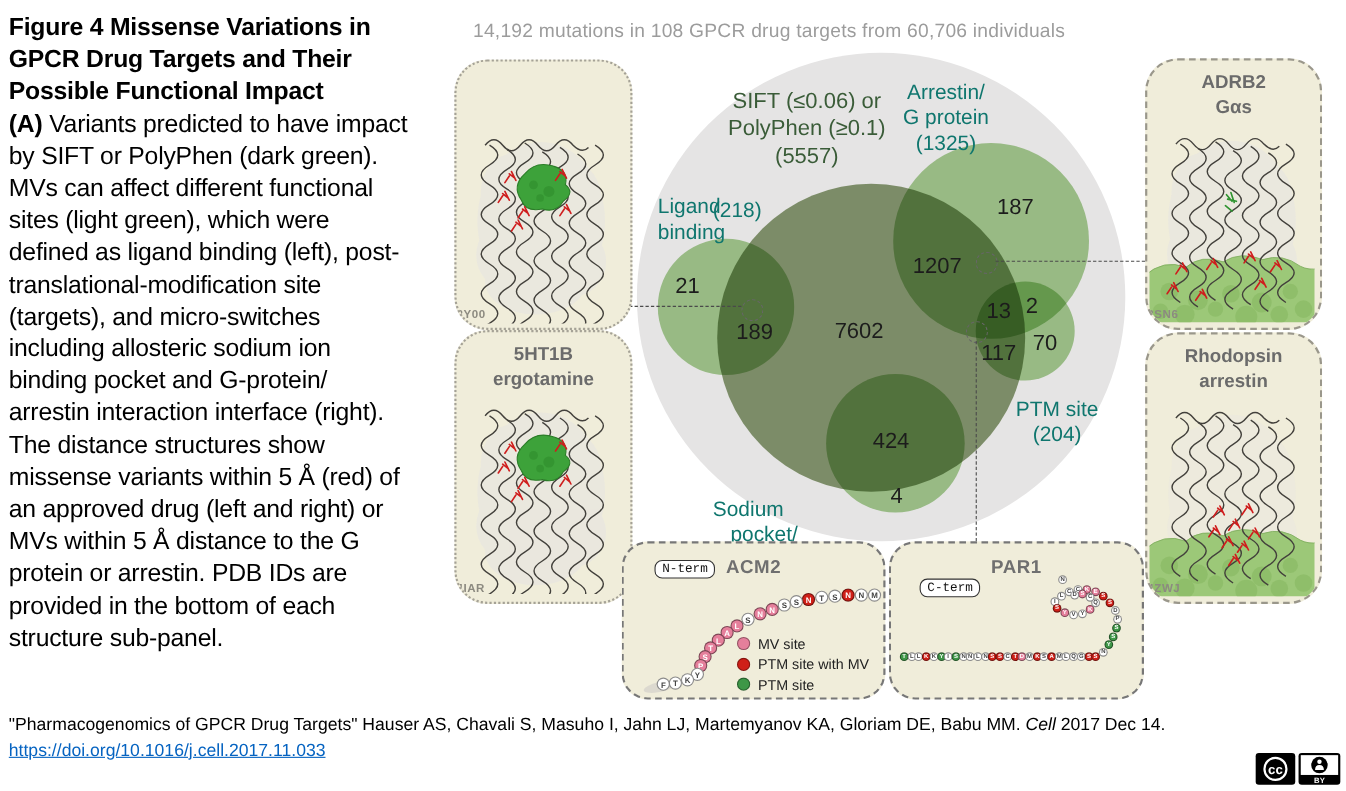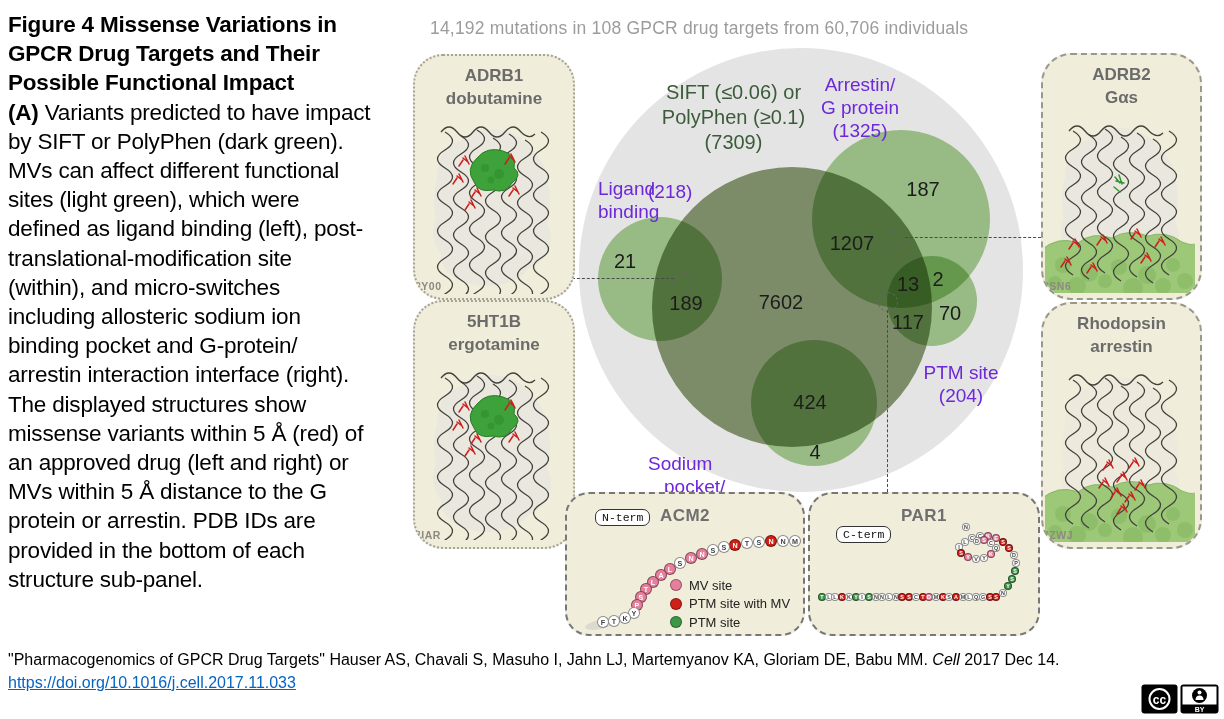--- a/index.html
+++ b/index.html
@@ -30,21 +30,21 @@
   .venn-label .ln{white-space:nowrap;}
   #lbl-sift{left:646px; top:80px; width:175px; text-align:center; font-size:20px; line-height:25px; color:#3a5c38;}
   #lbl-arrestin{left:798px; top:73px; width:124px; text-align:center;}
   #lbl-ligand{left:598px; top:177px;}
   #lbl-ligand-count{left:648px; top:181px; font-size:19px;}
   #lbl-ptm{left:918px; top:361px; width:86px; text-align:center;}
   #lbl-sodium{left:648px; top:404px;margin-top:48px;}
   #lbl-sodium .ln:nth-child(2){margin-left:16px;}
   #lbl-sodium .ln:nth-child(3){margin-left:28px;}
   #lbl-sodium .ln:nth-child(4){margin-left:68px;}
-  .green-lbl{color:#6d28d9;}
+  .green-lbl{color:#0f766e;}
 
   
   .dcircle{position:absolute; width:18px; height:18px; border:1.6px dashed #666; border-radius:50%;}
   .dline-h{position:absolute; border-top:1.7px dashed #4a4a4a; height:0;}
   .dline-v{position:absolute; border-left:1.7px dashed #4a4a4a; width:0;}
 
   
   .spanel{position:absolute; background:#f0edda; border-radius:30px; overflow:hidden;}
   .spanel.dotted{border:2px dotted #a5a296;}
   .spanel.dashed{border:2px dashed #9a978b;}
@@ -78,25 +78,25 @@
 <div class="abs" id="caption">
     <div class="cap-line b">Figure 4  Missense Variations in</div>
     <div class="cap-line b">GPCR Drug Targets and Their</div>
     <div class="cap-line b">Possible Functional Impact</div>
     <div class="cap-line"><span class="b">(A)</span> Variants predicted to have impact</div>
     <div class="cap-line">by SIFT or PolyPhen (dark green).</div>
     <div class="cap-line">MVs can affect different functional</div>
     <div class="cap-line">sites (light green), which were</div>
     <div class="cap-line">defined as ligand binding (left), post-</div>
     <div class="cap-line">translational-modification site</div>
-    <div class="cap-line">(within), and micro-switches</div>
+    <div class="cap-line">(targets), and micro-switches</div>
     <div class="cap-line">including allosteric sodium ion</div>
     <div class="cap-line">binding pocket and G-protein/</div>
     <div class="cap-line">arrestin interaction interface (right).</div>
-    <div class="cap-line">The displayed structures show</div>
+    <div class="cap-line">The distance structures show</div>
     <div class="cap-line">missense variants within 5 Å (red) of</div>
     <div class="cap-line">an approved drug (left and right) or</div>
     <div class="cap-line">MVs within 5 Å distance to the G</div>
     <div class="cap-line">protein or arrestin. PDB IDs are</div>
     <div class="cap-line">provided in the bottom of each</div>
     <div class="cap-line">structure sub-panel.</div>
   </div>
 
 <div class="abs" id="fig-title">14,192 mutations in 108 GPCR drug targets from 60,706 individuals</div>
 
@@ -105,21 +105,21 @@
   <div class="vc" id="vc-sift"></div>
   <div class="vc" id="vc-arrestin"></div>
   <div class="vc" id="vc-ligand"></div>
   <div class="vc" id="vc-ptm"></div>
   <div class="vc" id="vc-sodium"></div>
 </div>
 
 <div class="abs venn-label" id="lbl-sift">
     <div class="ln">SIFT  (≤0.06) or</div>
     <div class="ln">PolyPhen (≥0.1)</div>
-    <div class="ln">(7309)</div>
+    <div class="ln">(5557)</div>
   </div>
 <div class="abs venn-label green-lbl" id="lbl-arrestin">
     <div class="ln">Arrestin/</div>
     <div class="ln">G protein</div>
     <div class="ln">(1325)</div>
   </div>
 <div class="abs venn-label green-lbl" id="lbl-ligand">
     <div class="ln">Ligand</div>
     <div class="ln">binding</div>
   </div>
@@ -149,24 +149,20 @@
   </div>
 
 <div class="dcircle" style="left:674px;top:272px;"></div>
 <div class="dcircle" style="left:887px;top:229px;"></div>
 <div class="dcircle" style="left:878px;top:292px;"></div>
 <div class="dline-h" style="left:567px;top:278px;width:107px;"></div>
 <div class="dline-h" style="left:905px;top:237px;width:136px;"></div>
 <div class="dline-v" style="left:887px;top:310px;height:182px;"></div>
 
 <div class="spanel dotted" style="left:413px;top:54px;width:158px;height:242px;">
-  <div class="ptitle">
-      <div>ADRB1</div>
-      <div>dobutamine</div>
-    </div>
   <svg class="struct-svg" id="svg-adrb1" viewBox="0 0 150 188">
       <g opacity="0.85">
         <ellipse cx="75" cy="95" rx="58" ry="72" fill="#e9e7df"></ellipse>
         <ellipse cx="48" cy="70" rx="28" ry="36" fill="#e9e7df"></ellipse>
         <ellipse cx="104" cy="76" rx="26" ry="34" fill="#e9e7df"></ellipse>
         <ellipse cx="70" cy="150" rx="46" ry="30" fill="#e9e7df"></ellipse>
         <ellipse cx="102" cy="132" rx="32" ry="32" fill="#e9e7df"></ellipse>
         <ellipse cx="42" cy="126" rx="26" ry="30" fill="#e9e7df"></ellipse>
       </g>
       <path d="M24 26 q8 -10 16 0 q8 10 16 0 q8 -10 16 0 q8 10 16 0 q8 -10 16 0 q8 8 14 2" stroke="#43413c" stroke-width="1.3" fill="none"></path>

